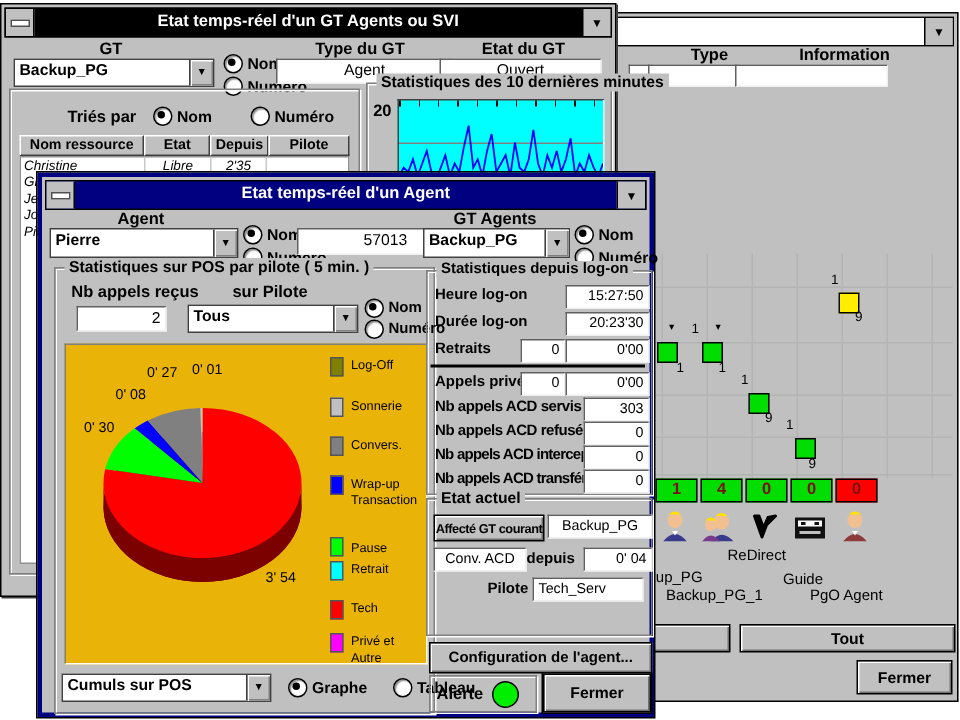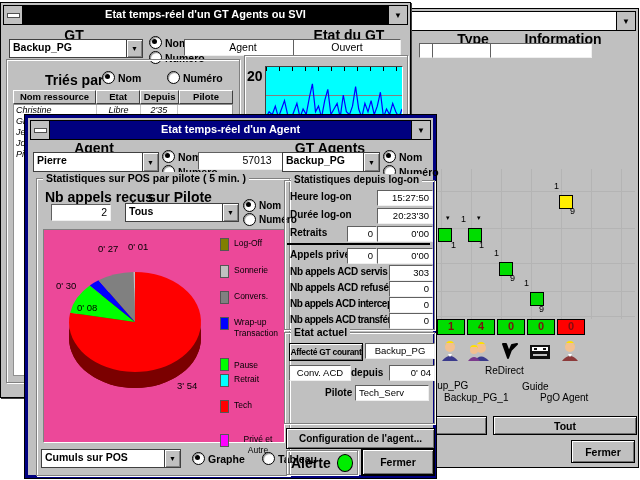--- a/index.html
+++ b/index.html
@@ -6,42 +6,42 @@
     font-family:"Liberation Sans",sans-serif;-webkit-font-smoothing:none;}
   .win{position:absolute;background:#c0c0c0;}
   .win-inner{position:absolute;inset:0;}
   .tbar{position:absolute;display:flex;align-items:stretch;height:18px;border:1px solid #000;}
   .tbar .ttl{flex:1;text-align:center;color:#fff;font-weight:bold;font-size:11px;line-height:17px;
     white-space:nowrap;overflow:hidden;}
   .sysbtn{width:18px;background:#c0c0c0;border-right:1px solid #000;display:flex;align-items:center;justify-content:center;}
   .sysbtn::after{content:"";width:11px;height:3px;background:#fff;border:1px solid #505050;}
   .maxbtn{width:18px;background:#c0c0c0;border-left:1px solid #000;display:flex;align-items:center;justify-content:center;
     font-size:8px;color:#000;}
-  .lbl{position:absolute;font-size:14px;font-weight:bold;white-space:nowrap;}
+  .lbl{position:absolute;font-size:11px;font-weight:bold;white-space:nowrap;}
   .lbl.c{text-align:center;}
   .field{position:absolute;background:#fff;border:1px solid #606060;border-right-color:#efefef;border-bottom-color:#efefef;
     font-size:10.5px;padding:1px 3px;white-space:nowrap;overflow:hidden;line-height:1.2;}
   .field.c{text-align:center;}
   .field.r{text-align:right;}
   .combo{position:absolute;display:flex;background:#fff;border:1px solid #404040;}
   .combo-val{flex:1;font-weight:bold;font-size:10.5px;padding:1px 3px;white-space:nowrap;overflow:hidden;}
   .combo-btn{width:15px;background:#c0c0c0;border-left:1px solid #404040;
     box-shadow:inset 1px 1px 0 #fff,inset -1px -1px 0 #808080;font-size:7px;
     display:flex;align-items:center;justify-content:center;}
   .radio{position:absolute;display:flex;align-items:center;gap:3px;font-weight:bold;font-size:10.5px;white-space:nowrap;}
   .rb{width:11px;height:11px;border-radius:50%;background:#fff;border:1px solid #000;
     box-shadow:inset 1px 1px 1px #909090;display:inline-block;flex:0 0 auto;}
   .rb.sel::after{content:"";display:block;width:5px;height:5px;margin:2px;border-radius:50%;background:#000;}
   .grp{position:absolute;border:1px solid #808080;box-shadow:1px 1px 0 #fff,inset 1px 1px 0 #fff;}
   .grp-title{position:absolute;top:-7px;left:6px;background:#c0c0c0;padding:0 3px;font-weight:bold;font-size:10.5px;white-space:nowrap;}
   .btn{position:absolute;display:flex;align-items:center;justify-content:center;font-weight:bold;font-size:10.5px;
     background:#c0c0c0;border:1px solid #000;box-shadow:inset 1px 1px 0 #fff,inset -1px -1px 0 #707070;white-space:nowrap;}
   .btn.default{outline:1px solid #000;outline-offset:0;}
   .sep{position:absolute;height:2px;background:#000;}
-  .whitebox{position:absolute;background:#ec4899;border:1px solid #808080;border-right-color:#fff;border-bottom-color:#fff;}
+  .whitebox{position:absolute;background:#eab308;border:1px solid #808080;border-right-color:#fff;border-bottom-color:#fff;}
   .pie-lbl{position:absolute;font-size:9.5px;color:#000;white-space:nowrap;}
   .legend-item{position:absolute;left:176px;display:flex;gap:5px;width:62px;}
   .sw{width:7px;height:11px;flex:0 0 auto;border:1px solid #555;}
   .lg-txt{font-size:8.5px;line-height:1.25;}
   .th{background:#c0c0c0;border:1px solid;border-color:#fff #404040 #404040 #fff;font-weight:bold;font-size:9.5px;
     text-align:center;overflow:hidden;white-space:nowrap;line-height:12px;}
   .tr{display:flex;height:11px;font-style:italic;}
   .td{font-size:9px;padding:0 2px;border-right:1px solid #c8c8c8;overflow:hidden;white-space:nowrap;line-height:11px;}
   .chart{position:absolute;background:#00ffff;border:1px solid #404040;border-right-color:#fff;border-bottom-color:#fff;}
   .ticks{position:absolute;left:0;right:0;top:0;height:4px;
@@ -189,20 +189,21 @@
       <span class="combo-btn">▼</span>
     </div>
     <span class="radio" style="left:148px;top:33px;">
       <i class="rb sel"></i>
         <span>Nom</span>
     </span>
     <span class="radio" style="left:148px;top:48px;">
       <i class="rb"></i>
         <span>Numéro</span>
     </span>
+    <div class="lbl c" style="left:182px;top:24px;width:114px;">Type du GT</div>
     <div class="field c" style="left:183px;top:36px;width:110px;height:13px;">Agent</div>
     <div class="lbl c" style="left:298px;top:24px;width:100px;">Etat du GT</div>
     <div class="field c" style="left:292px;top:36px;width:100px;height:13px;">Ouvert</div>
 
     <div class="grp" style="left:5px;top:56px;width:232px;height:322px;">
       <span class="lbl" style="left:38px;top:12px;">Triés par</span>
       <span class="radio" style="left:95px;top:11px;">
         <i class="rb sel"></i>
           <span>Nom</span>
       </span>
@@ -246,20 +247,21 @@
             <div class="td" style="width:82px;">Pierre</div>
             <div class="td" style="width:40px;"></div>
               <div class="td" style="width:34px;"></div>
               <div class="td" style="width:52px;border-right:none;"></div>
           </div>
         </div>
       </div>
     </div>
 
     <div class="grp" style="left:243px;top:52px;width:162px;height:326px;">
+      <span class="grp-title">Statistiques des 10 dernières minutes</span>
       <span class="lbl" style="left:2px;top:12px;width:14px;text-align:right;">20</span>
       <div class="chart" style="left:20px;top:10px;width:136px;height:310px;">
         <div class="ticks"></div>
         <div class="gridline" style="top:28px;"></div>
         <svg id="line-svg" width="136" height="56" viewBox="0 0 136 56" style="position:absolute;left:0;top:0;">
             <polyline points="0.0,50.4 3.1,44.8 6.2,47.6 9.3,39.2 12.4,50.4 15.5,42.0 18.5,33.6 21.6,47.6 24.7,53.2 27.8,44.8 30.9,36.4 34.0,50.4 37.1,42.0 40.2,47.6 43.3,30.8 46.4,16.8 49.5,44.8 52.5,39.2 55.6,50.4 58.7,33.6 61.8,22.4 64.9,47.6 68.0,42.0 71.1,36.4 74.2,50.4 77.3,28.0 80.4,44.8 83.5,47.6 86.5,39.2 89.6,19.6 92.7,42.0 95.8,50.4 98.9,36.4 102.0,44.8 105.1,33.6 108.2,47.6 111.3,39.2 114.4,25.2 117.5,50.4 120.5,42.0 123.6,47.6 126.7,36.4 129.8,44.8 132.9,50.4 136.0,42.0" fill="none" stroke="#0000ff" stroke-width="1.2"></polyline>
           </svg>
       </div>
     </div>
   </div>
@@ -328,21 +330,21 @@
             <path d="M25,92 A66,50 0 0 0 157,92 L157,108 A66,50 0 1 1 25,108 Z" fill="#7b0000"></path>
             <ellipse cx="91" cy="108" rx="66" ry="50" fill="#7b0000"></ellipse>
             <path d="M91,92 L91.00,42.00 A66,50 0 1 1 26.17,82.63 Z" fill="#ff0000"></path>
             <path d="M91,92 L26.17,82.63 A66,50 0 0 1 45.82,55.55 Z" fill="#00ff00"></path>
             <path d="M91,92 L45.82,55.55 A66,50 0 0 1 54.48,50.35 Z" fill="#0000ff"></path>
             <path d="M91,92 L54.48,50.35 A66,50 0 0 1 89.62,42.01 Z" fill="#808080"></path>
             <path d="M91,92 L89.62,42.01 A66,50 0 0 1 91.00,42.00 Z" fill="#c0c0c0"></path>
           </svg>
         <div class="pie-lbl" style="left:54px;top:13px;">0' 27</div>
         <div class="pie-lbl" style="left:84px;top:11px;">0' 01</div>
-        <div class="pie-lbl" style="left:33px;top:28px;margin-top:44px;">0' 08</div>
+        <div class="pie-lbl" style="left:33px;top:28px;">0' 08</div>
         <div class="pie-lbl" style="left:12px;top:50px;">0' 30</div>
         <div class="pie-lbl" style="left:133px;top:150px;">3' 54</div>
 
         <div class="legend-item" style="top:8px;">
           <span class="sw" style="background: rgb(128, 128, 0);"></span>
             <span class="lg-txt">Log-Off</span>
           </div>
         <div class="legend-item" style="top:35px;">
           <span class="sw" style="background: rgb(192, 192, 192);"></span>
             <span class="lg-txt">Sonnerie</span>
@@ -360,21 +362,21 @@
             <span class="lg-txt">Pause</span>
           </div>
         <div class="legend-item" style="top:144px;">
           <span class="sw" style="background: rgb(0, 255, 255);"></span>
             <span class="lg-txt">Retrait</span>
           </div>
         <div class="legend-item" style="top:170px;">
           <span class="sw" style="background: rgb(255, 0, 0);"></span>
             <span class="lg-txt">Tech</span>
           </div>
-        <div class="legend-item" style="top:204px;text-align:center;">
+        <div class="legend-item" style="top:192px;">
           <span class="sw" style="background: rgb(255, 0, 255);"></span>
             <span class="lg-txt">Privé et Autre</span>
           </div>
       </div>
 
       <div class="combo" style="left:4px;top:270px;width:138px;height:17px;">
         <span class="combo-val">Cumuls sur POS</span>
         <span class="combo-btn">▼</span>
       </div>
       <span class="radio" style="left:155px;top:273px;">

